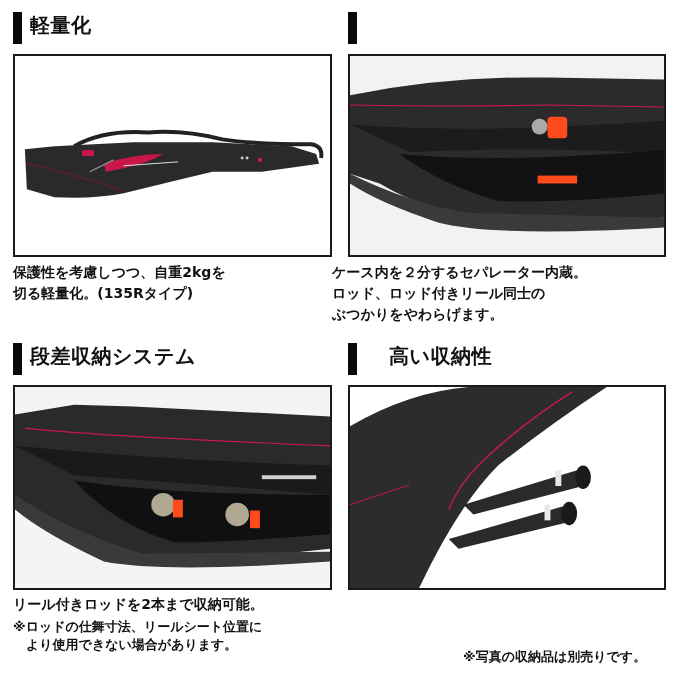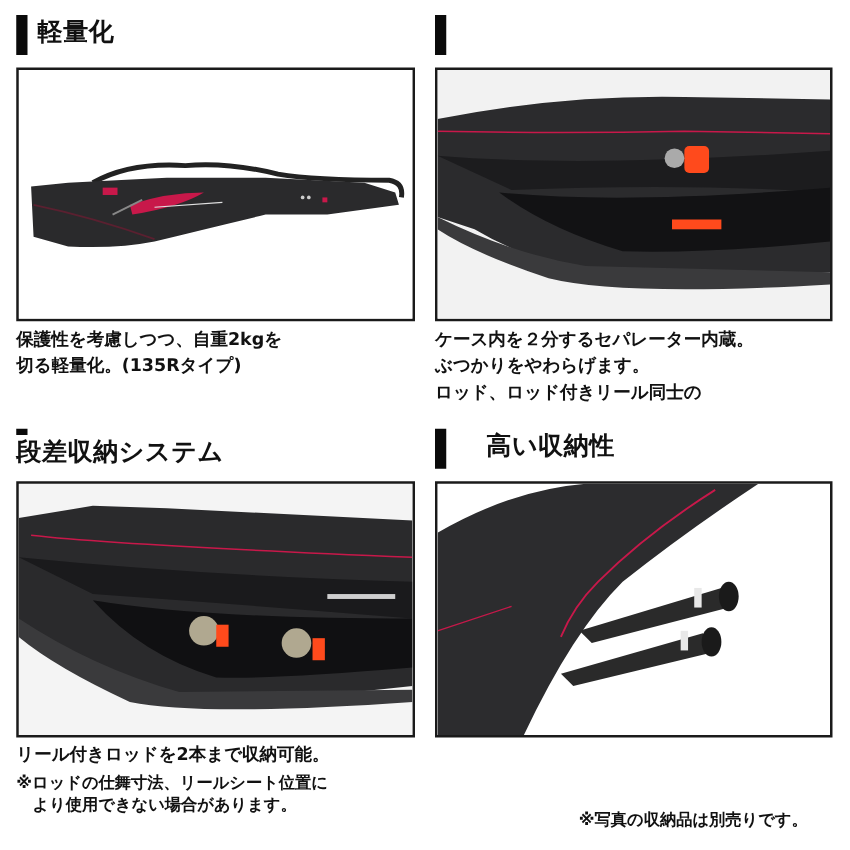--- a/index.html
+++ b/index.html
@@ -49,27 +49,27 @@
     <path d="M0 40 Q100 20 200 22 L318 24 L318 165 Q200 172 150 170 Q80 160 30 130 L0 120 Z" fill="#2b2b2d"></path>
     <path d="M0 50 Q100 52 200 50 L318 52" stroke="#c8184a" stroke-width="1.2" fill="none"></path>
     <path d="M0 70 Q120 80 318 66 L318 100 Q200 92 60 98 Z" fill="#1c1c1e"></path>
     <path d="M50 100 Q150 110 318 96 L318 140 Q220 150 150 148 Q90 130 50 100 Z" fill="#121214"></path>
     <rect x="200" y="62" width="20" height="22" rx="4" fill="#ff4a1c"></rect>
     <circle cx="192" cy="72" r="8" fill="#aaa"></circle>
     <rect x="190" y="122" width="40" height="8" fill="#ff4a1c"></rect>
     <path d="M0 120 Q60 150 120 160 L318 165 L318 175 Q150 185 90 170 Q30 150 0 130 Z" fill="#3a3a3c"></path>
   </svg>
 </div>
-<div class="caption" style="left:348px; top:262px;">
+<div class="caption" style="left:332px; top:262px;">
   <div>ケース内を２分するセパレーター内蔵。</div>
+  <div>ロッド、ロッド付きリール同士の</div>
   <div>ぶつかりをやわらげます。</div>
-  <div>ロッド、ロッド付きリール同士の</div>
 </div>
 
-<div class="heading" style="left:13px; top:343px;flex-direction:column;">
+<div class="heading" style="left:13px; top:343px;">
   <div class="bar"></div>
   <div class="title">段差収納システム</div>
 </div>
 <div class="frame" style="left:13px; top:385px; width:319px; height:205px;">
   <svg viewBox="0 0 319 205" preserveAspectRatio="none">
     <rect width="319" height="205" fill="#f4f4f4"></rect>
     <path d="M0 28 L60 18 L120 20 L319 30 L319 165 Q200 178 150 178 Q80 170 30 140 L0 120 Z" fill="#2a2a2c"></path>
     <path d="M10 42 Q80 50 319 60" stroke="#c8184a" stroke-width="1.2" fill="none"></path>
     <path d="M0 60 Q150 75 319 80 L319 110 Q200 100 60 90 Z" fill="#1a1a1c"></path>
     <path d="M60 95 Q150 110 319 110 L319 150 Q200 160 160 158 Q100 140 60 95 Z" fill="#101012"></path>

